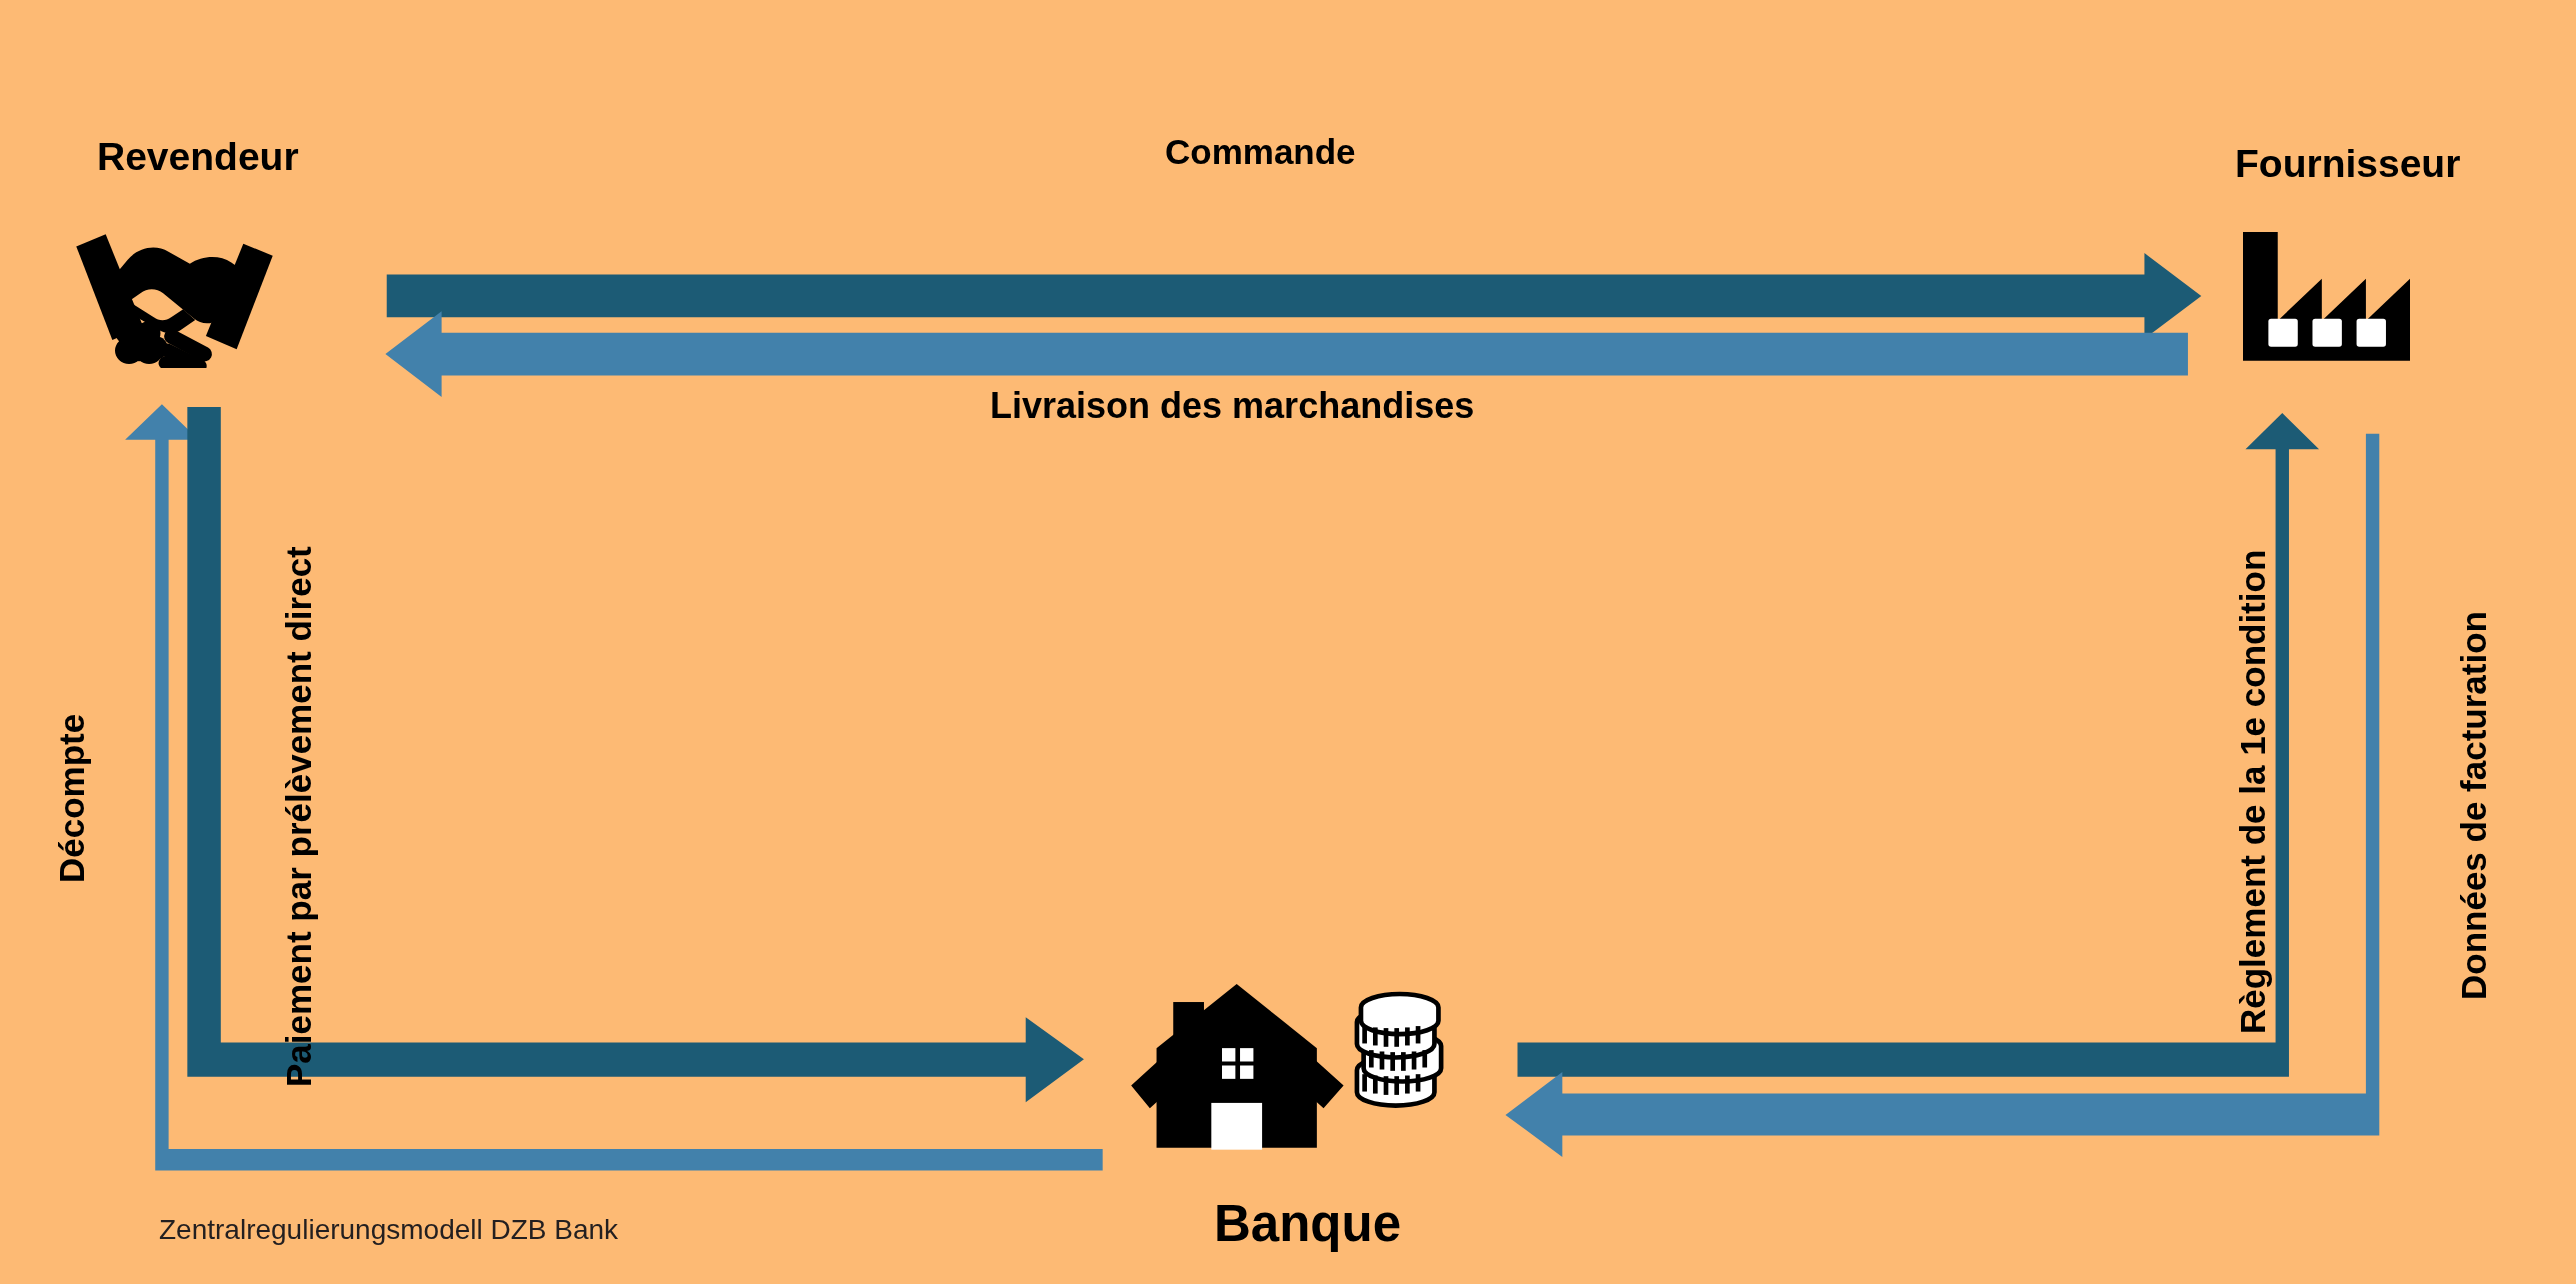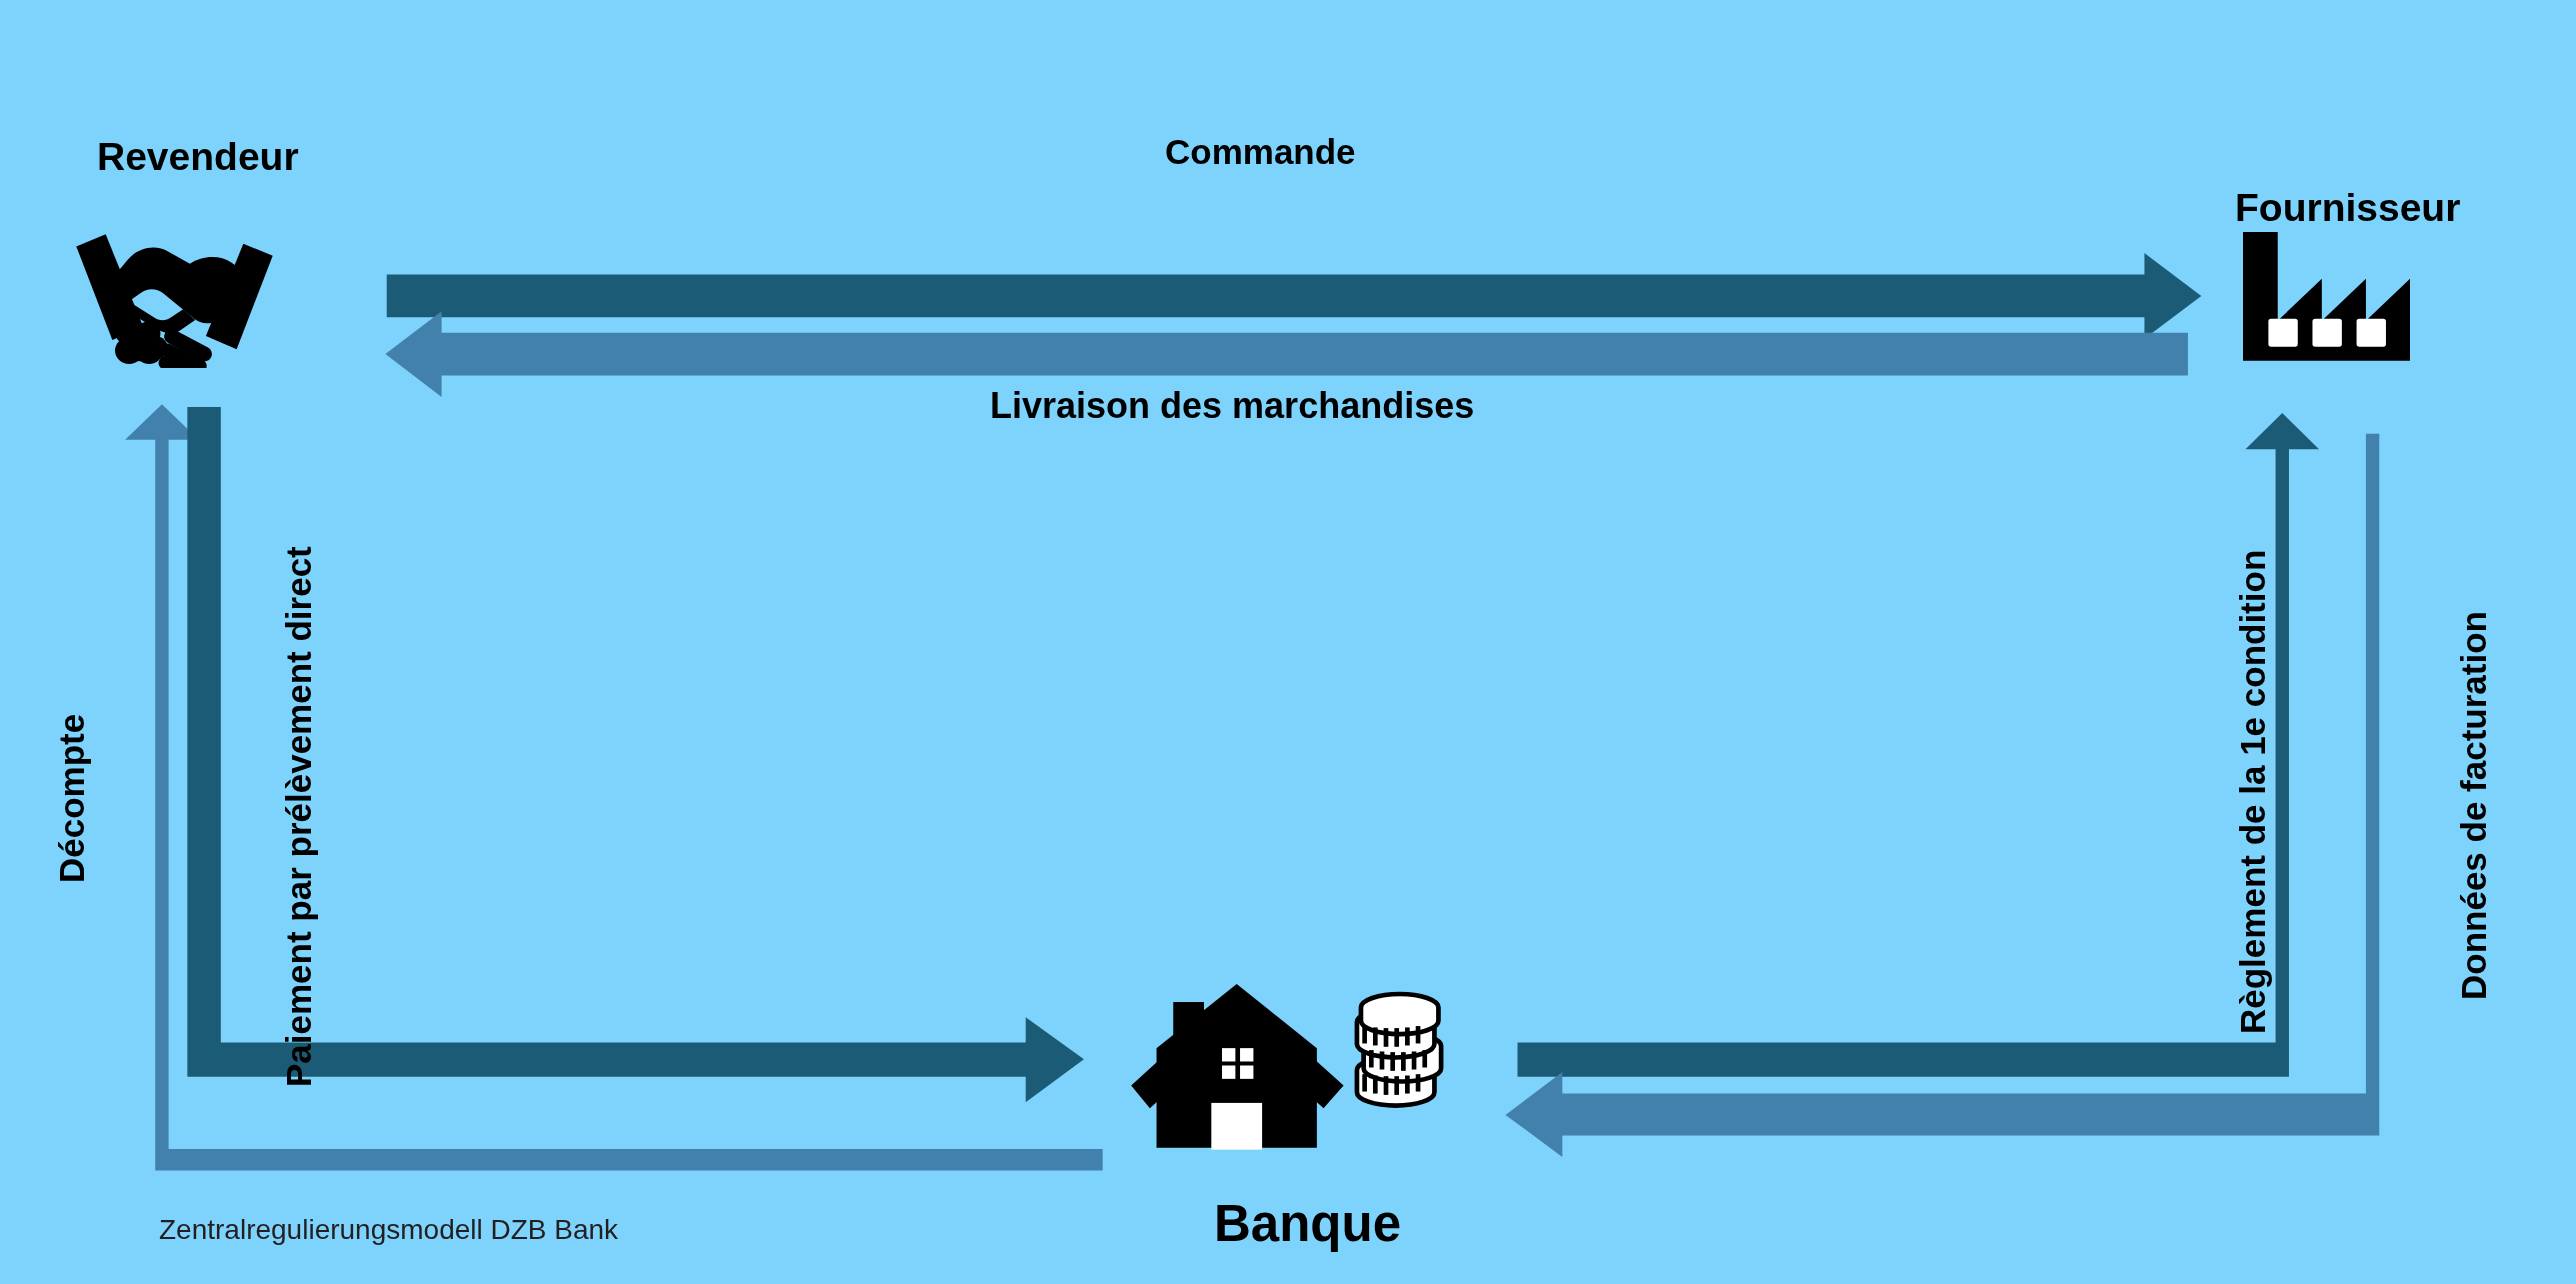--- a/index.html
+++ b/index.html
@@ -10,21 +10,21 @@
   body {
     width: 2576px;
     height: 1285px;
     font-family: "Liberation Sans", sans-serif;
     overflow: hidden;
   }
   #canvas {
     position: relative;
     width: 2576px;
     height: 1285px;
-    background: #7dd3fc;
+    background: #fdba74;
   }
   .node-label {
     position: absolute;
     font-weight: bold;
     color: #000000;
     white-space: nowrap;
     line-height: 1;
   }
   .flow-label {
     position: absolute;
@@ -166,21 +166,21 @@
         <rect x="378" y="66" width="7" height="28"></rect>
           <rect x="394" y="66" width="7" height="28"></rect>
         <rect x="410" y="65" width="7" height="27"></rect>
           <rect x="426" y="63" width="7" height="26"></rect>
       </g>
     </svg>
   </div>
 
   <div class="node-label" style="left:97px; top:137px; font-size:39px;">Revendeur</div>
 
-  <div class="node-label" style="left:2235px; top:144px; font-size:39px;margin-top:44px;">Fournisseur</div>
+  <div class="node-label" style="left:2235px; top:144px; font-size:39px;">Fournisseur</div>
 
   <div class="node-label" style="left:1214px; top:1198px; font-size:51px;">Banque</div>
 
   <div class="flow-label" style="left:1137px; top:134px; font-size:35px;margin-left:28px;">Commande</div>
 
   <div class="flow-label" style="left:990px; top:388px; font-size:36px;">Livraison des marchandises</div>
 
   <div class="flow-label vertical" style="left:54px; top:883px; font-size:35px;">Décompte</div>
 
   <div class="flow-label vertical" style="left:281px; top:1087px; font-size:35px;">Paiement par prélèvement direct</div>

